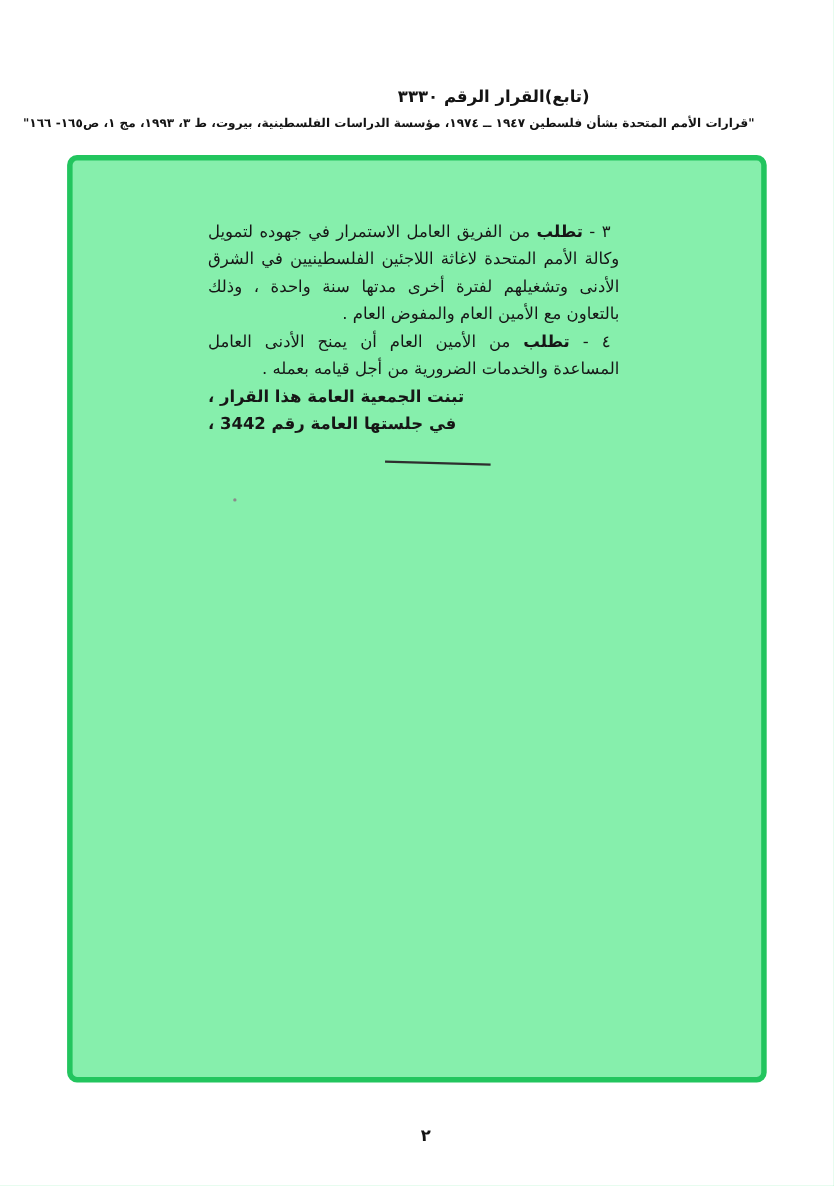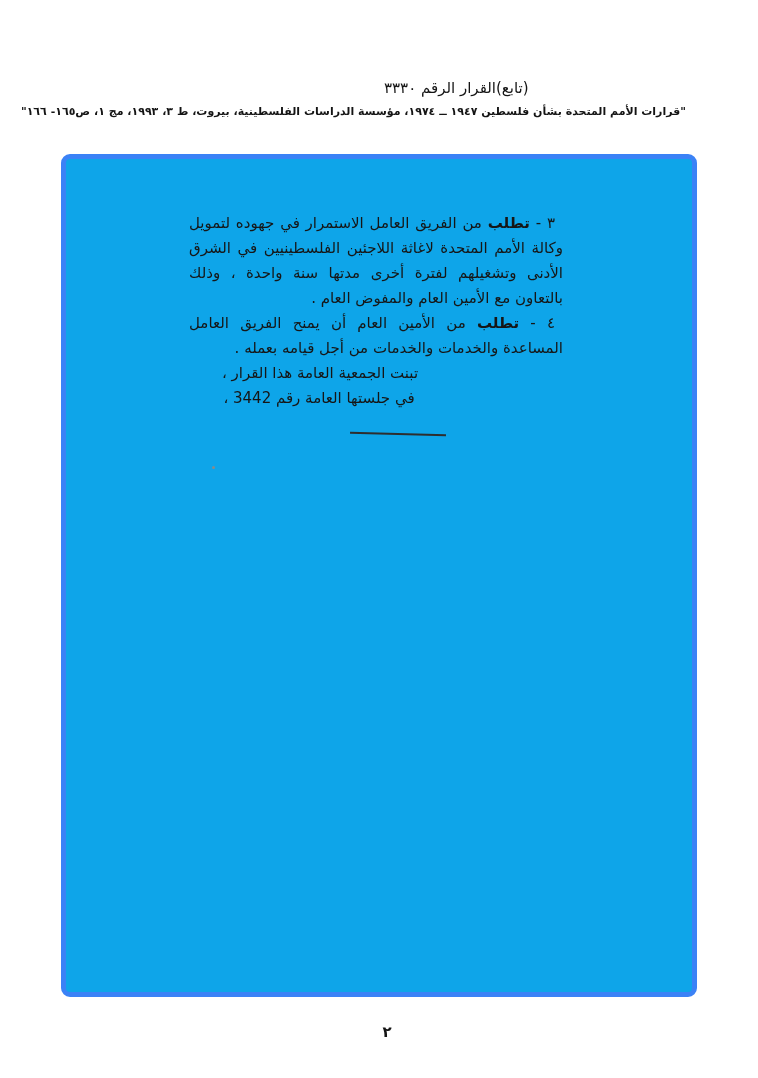--- a/index.html
+++ b/index.html
@@ -7,50 +7,50 @@
   body {
     position:relative;
     background:#ffffff;
     color:#141414;
     font-family:"DejaVu Sans","Liberation Sans",sans-serif;
     overflow:hidden;
   }
 
   
   .doc-title {
-    position:absolute; top:79px; left:384px; width:172px;
+    position:absolute; top:79px; left:364px; width:172px;
     direction:rtl; text-align:left; white-space:nowrap;
-    font-size:15px; font-weight:400; letter-spacing:0.2px;
+    font-size:15px; font-weight:700; letter-spacing:0.2px;
   }
   .doc-citation {
     position:absolute; top:105px; left:130px; width:556px;
     direction:rtl; text-align:center; white-space:nowrap;
     font-size:11px; font-weight:700;
   }
 
   
   .frame {
-    position:absolute; left:61px; top:154px;
+    position:absolute; left:61px; top:141px;
     width:636px; height:843px;
-    border:5px solid #3b82f6; border-radius:9px;
-    background:#0ea5e9;
+    border:5px solid #22c55e; border-radius:9px;
+    background:#86efac;
   }
 
   
   .text-col {
     position:absolute; top:52px; right:129px; width:374px;
     direction:rtl; unicode-bidi:embed;
     font-size:15px; line-height:25px;
     text-align:justify; text-justify:inter-word;
     color:#161616;
   }
   .clause { text-indent:8px; }
   .clause .verb { font-weight:700; }
 
-  .adoption-line { text-align:center; }
+  .adoption-line { text-align:left;font-weight:bold; }
   .adoption-line.l1 { padding-left:0; padding-right:112px; }
   .adoption-line.l2 { padding-right:114px; }
   .adoption-line.l3 { padding-right:176px; }
 
   .divider {
     position:absolute; left:284px; top:274px;
     width:96px; height:2px; background:#2e2e2e;
     transform:rotate(1.6deg);
   }
   .speck {
@@ -73,21 +73,21 @@
   <div class="doc-title">(تابع)القرار الرقم ٣٣٣٠</div>
 
   <div class="doc-citation">"قرارات الأمم المتحدة بشأن فلسطين ١٩٤٧ ــ ١٩٧٤، مؤسسة الدراسات الفلسطينية، بيروت، ط ٣، ١٩٩٣، مج ١، ص١٦٥- ١٦٦"</div>
 
   <div class="frame">
 
     <div class="text-col">
 
       <p class="clause"><span>٣ - </span><span class="verb">تطلب</span><span> من الفريق العامل الاستمرار في جهوده لتمويل وكالة الأمم المتحدة لاغاثة اللاجئين الفلسطينيين في الشرق الأدنى وتشغيلهم لفترة أخرى مدتها سنة واحدة ، وذلك بالتعاون مع الأمين العام والمفوض العام .</span></p>
 
-      <p class="clause"><span>٤ - </span><span class="verb">تطلب</span><span> من الأمين العام أن يمنح الفريق العامل المساعدة والخدمات والخدمات من أجل قيامه بعمله .</span></p>
+      <p class="clause"><span>٤ - </span><span class="verb">تطلب</span><span> من الأمين العام أن يمنح الأدنى العامل المساعدة والخدمات الضرورية من أجل قيامه بعمله .</span></p>
 
       <div class="adoption-line l1">تبنت الجمعية العامة هذا القرار ،</div>
 
       <div class="adoption-line l2">في جلستها العامة رقم 3442 ،</div>
 
 
     </div>
 
     <div class="divider"></div>
     <div class="speck"></div>

